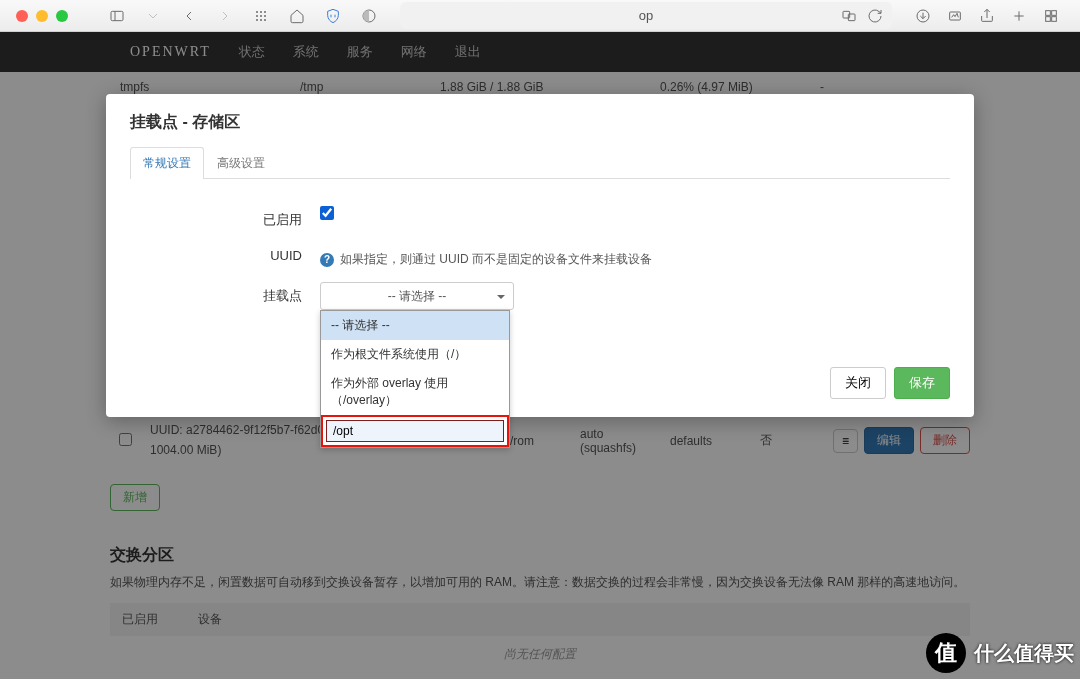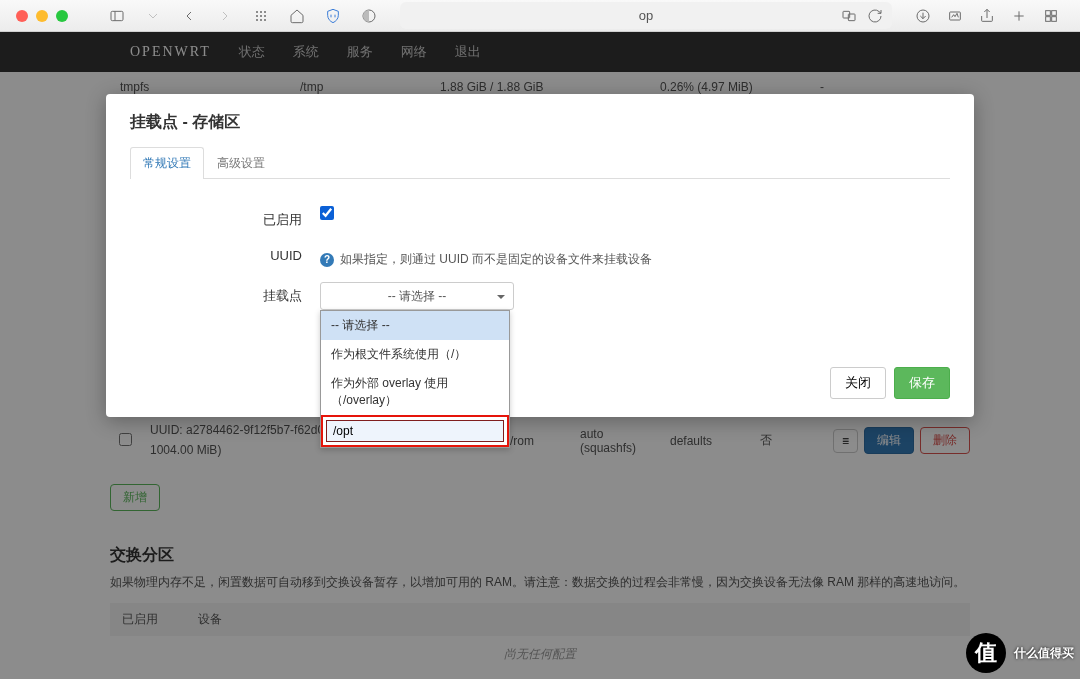--- a/index.html
+++ b/index.html
@@ -77,21 +77,21 @@
 .dd-item.input-item { border: 2px solid #e6140a; padding: 3px; }
 .dd-input { width: 100%; border: 1px solid #7f1d1d; padding: 3px 6px; font-size: 12px; outline: none; background: #eef4fc; }
 
 .modal-footer { display: flex; justify-content: flex-end; gap: 8px; padding-top: 40px; }
 .btn-close { padding: 6px 14px; border: 1px solid #ccc; background: #fff; border-radius: 3px; font-size: 13px; text-align: right; }
 .btn-save { padding: 2px 14px; background: #5cb85c; color: #fff; border: 1px solid #4cae4c; border-radius: 3px; font-size: 13px; }
 
 
 .watermark { position: absolute; right: 6px; bottom: 6px; display: flex; align-items: center; gap: 8px; z-index: 100; }
 .wm-circle { width: 40px; height: 40px; border-radius: 50%; background: #000; color: #fff; display: flex; align-items: center; justify-content: center; font-size: 22px; font-weight: bold; }
-.wm-text { color: #fff; font-size: 12px; font-weight: 600; text-shadow: 0 0 3px #000; }
+.wm-text { color: #fff; font-size: 20px; font-weight: 600; text-shadow: 0 0 3px #000; }
 </style>
 </head>
 <body>
 
 <div class="toolbar">
   <div class="traffic-lights">
     <div class="tl red"></div>
     <div class="tl yellow"></div>
     <div class="tl green"></div>
   </div>

